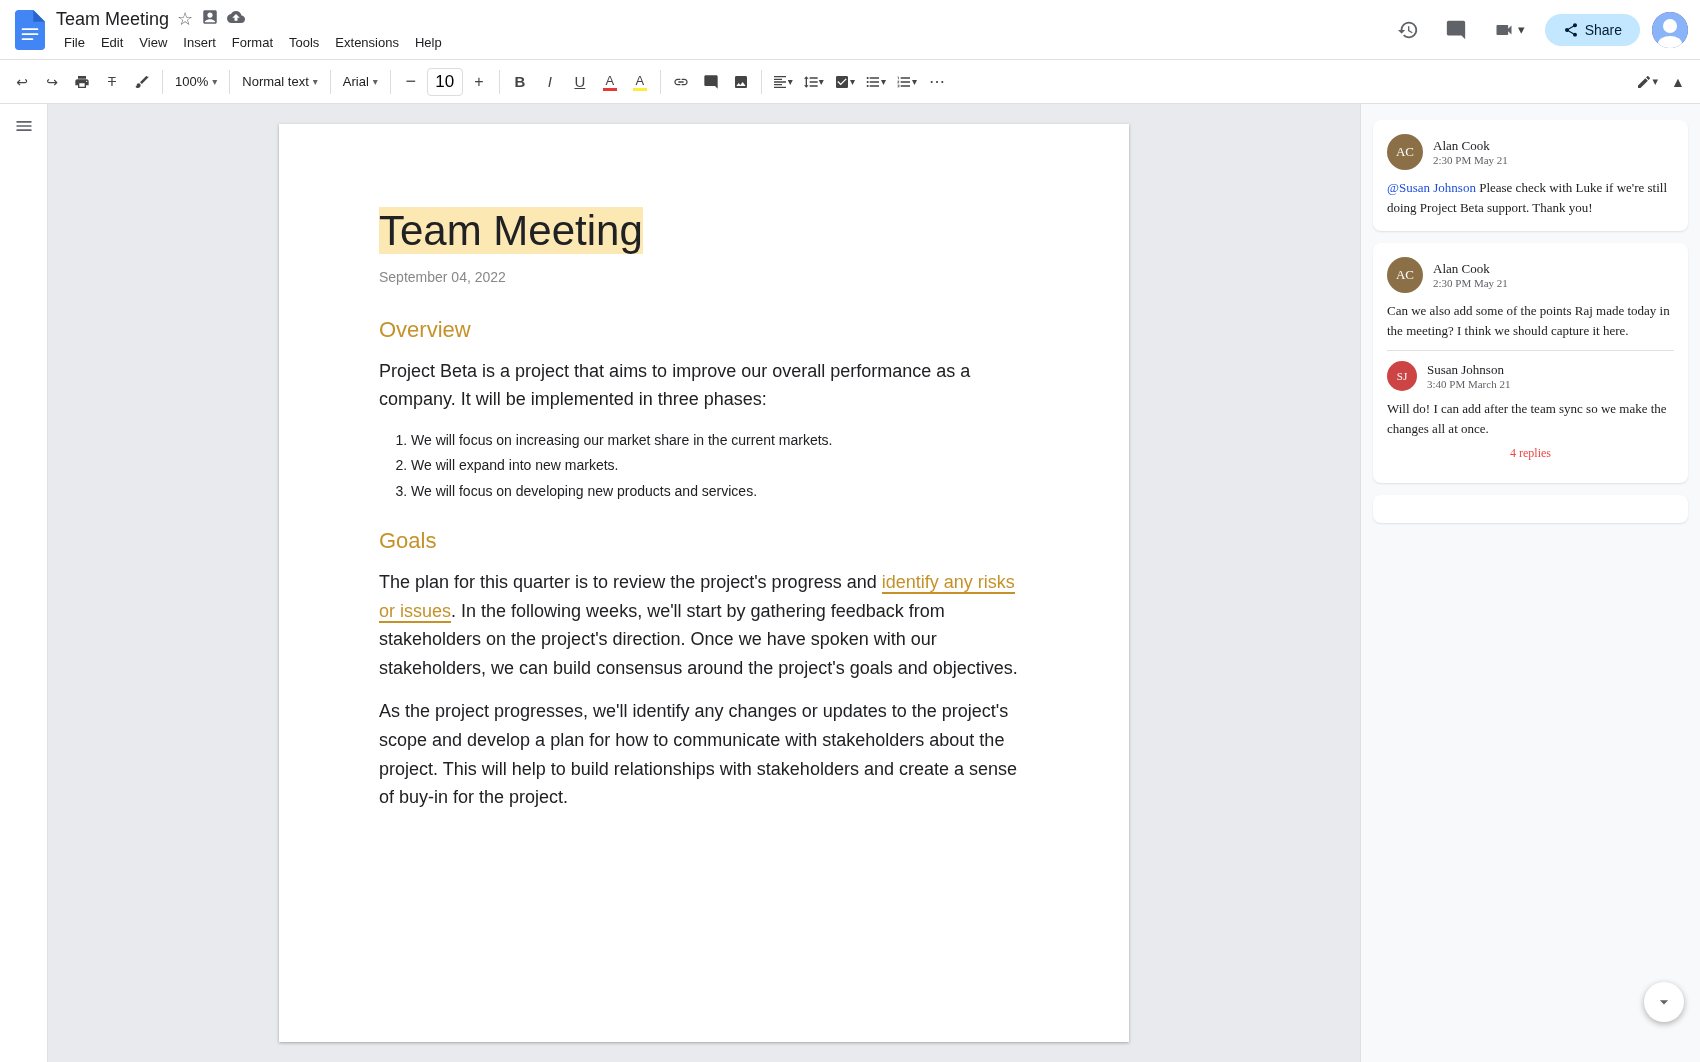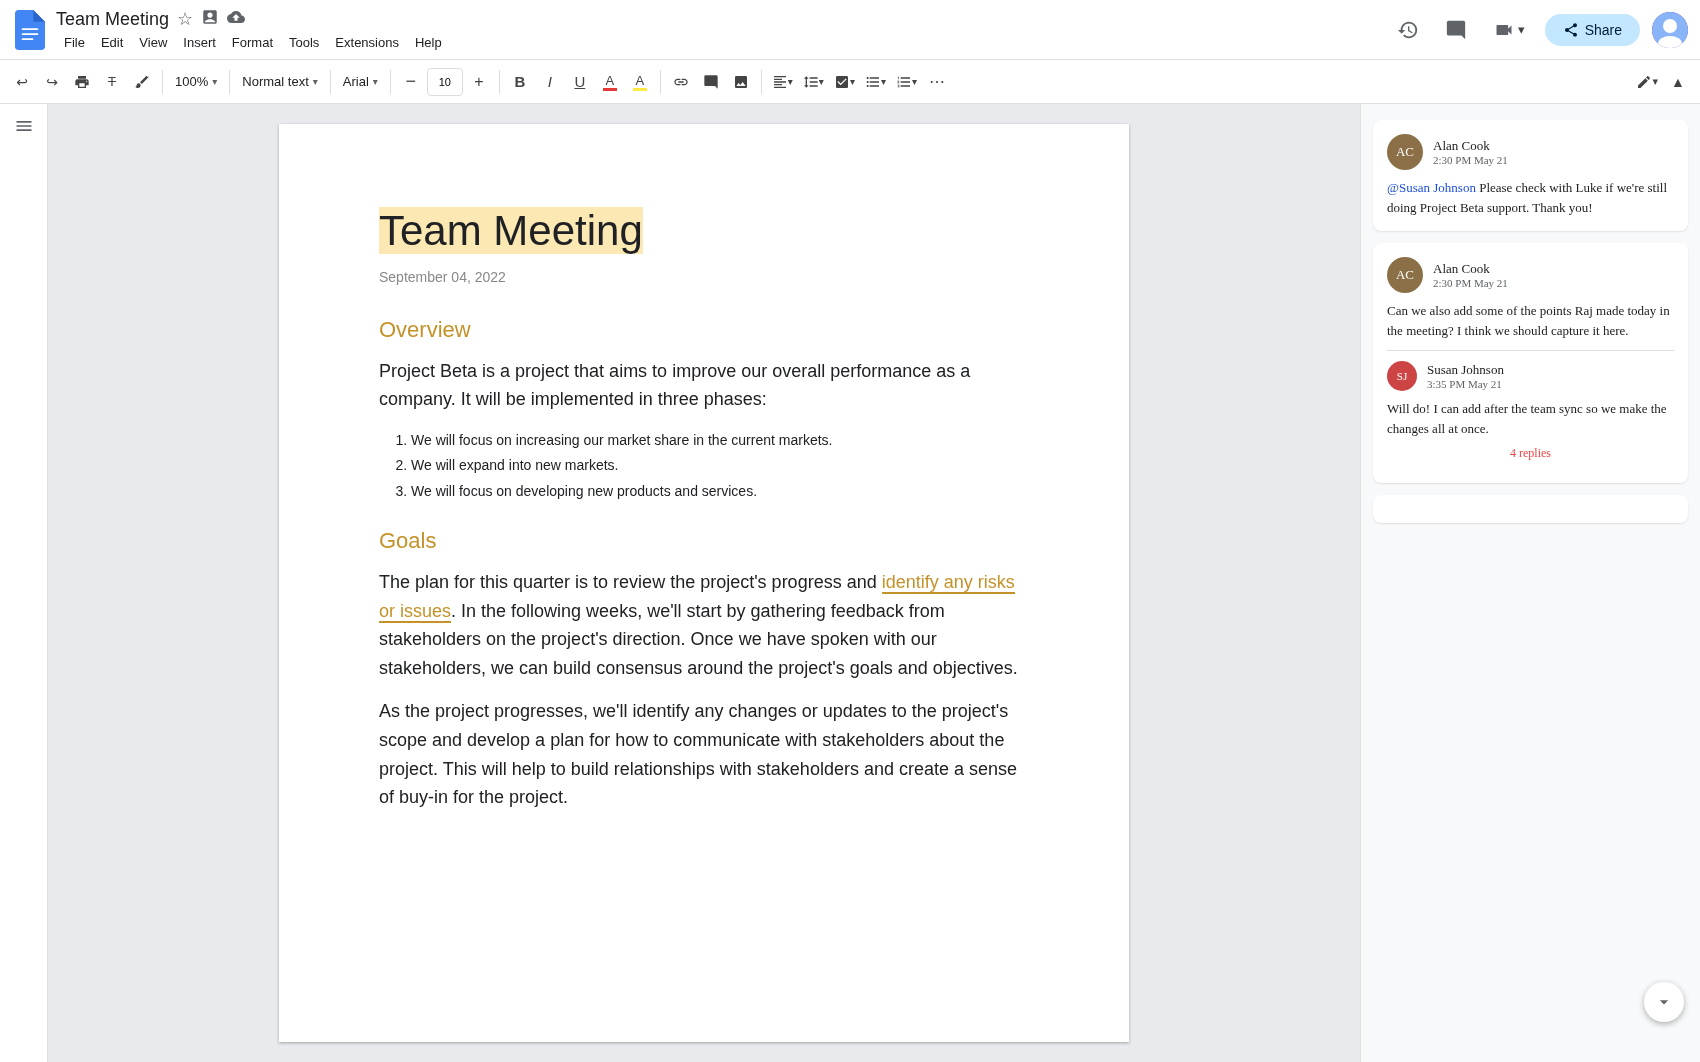--- a/index.html
+++ b/index.html
@@ -38,21 +38,21 @@
       border-bottom: 1px solid #e0e0e0;
       gap: 2px;
       flex-wrap: nowrap;
       overflow: hidden;
     }
     .toolbar-btn { height: 32px; min-width: 28px; border: none; background: transparent; border-radius: 4px; cursor: pointer; color: #444; font-size: 14px; display: flex; align-items: center; justify-content: center; padding: 0 4px; }
     .toolbar-separator { width: 1px; background: #dadce0; height: 24px; margin: 0 4px; flex-shrink: 0; }
     .toolbar-select { height: 32px; border: none; background: transparent; border-radius: 4px; cursor: pointer; display: flex; align-items: center; gap: 4px; padding: 0 6px; font-size: 13px; color: #202124; }
     .toolbar-select .chevron { font-size: 10px; color: #5f6368; }
     #font-size-box { display: flex; align-items: center; gap: 2px; }
-    #font-size-input { width: 36px; height: 28px; border: 1px solid #dadce0; border-radius: 4px; text-align: center; font-size: 11px; }
+    #font-size-input { width: 36px; height: 28px; border: 1px solid #dadce0; border-radius: 4px; text-align: center; font-size: 17px; }
     .bold-btn { font-weight: 700; }
     .italic-btn { font-style: italic; }
     .underline-btn { text-decoration: underline; }
 
     
     #main-layout {
       display: flex;
       height: calc(1062px - 60px - 44px);
       background: #e8eaed;
     }
@@ -428,21 +428,21 @@
           <div class="comment-time">2:30 PM May 21</div>
         </div>
       </div>
       <div class="comment-body">Can we also add some of the points Raj made today in the meeting? I think we should capture it here.</div>
 
       <div class="reply-thread">
         <div class="comment-header">
           <div class="avatar-placeholder" style="background:#c44; width:30px; height:30px; font-size:11px;">SJ</div>
           <div>
             <div class="comment-name">Susan Johnson</div>
-            <div class="comment-time">3:35 PM May 21</div>
+            <div class="comment-time">3:40 PM March 21</div>
           </div>
         </div>
         <div class="comment-body">Will do! I can add after the team sync so we make the changes all at once.</div>
       </div>
       <div class="reply-count">4 replies</div>
     </div>
 
     <div class="comment-card">
     </div>
 

